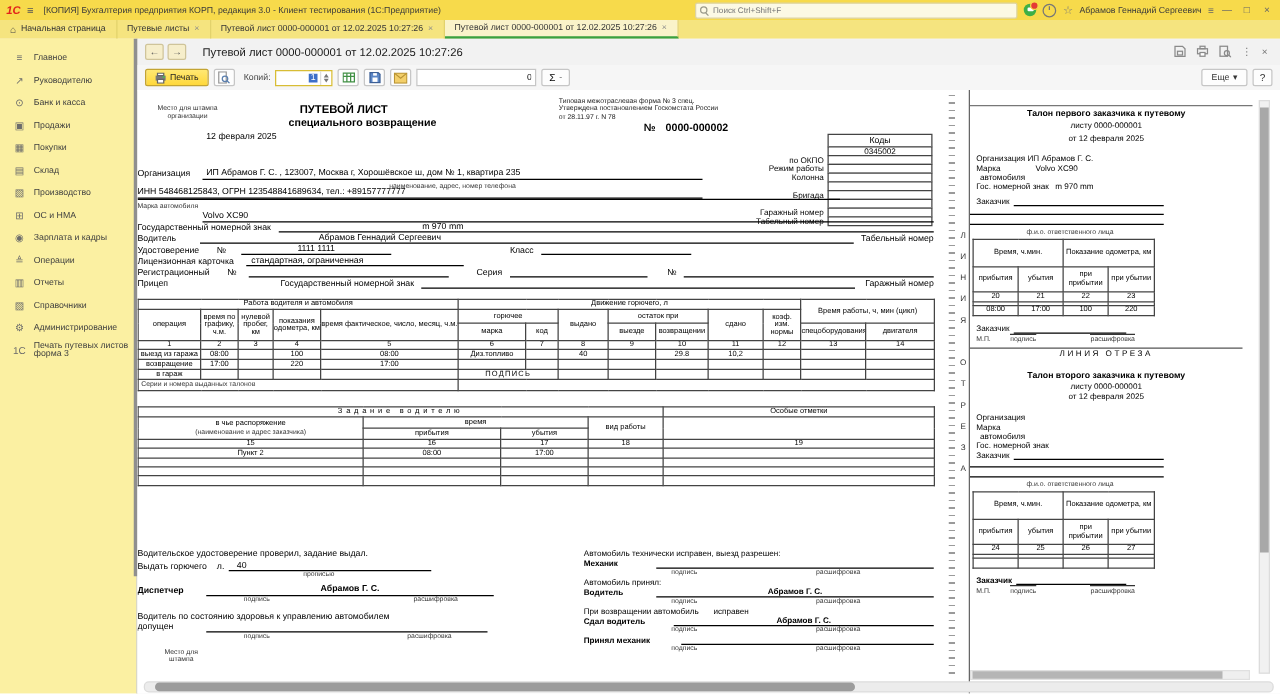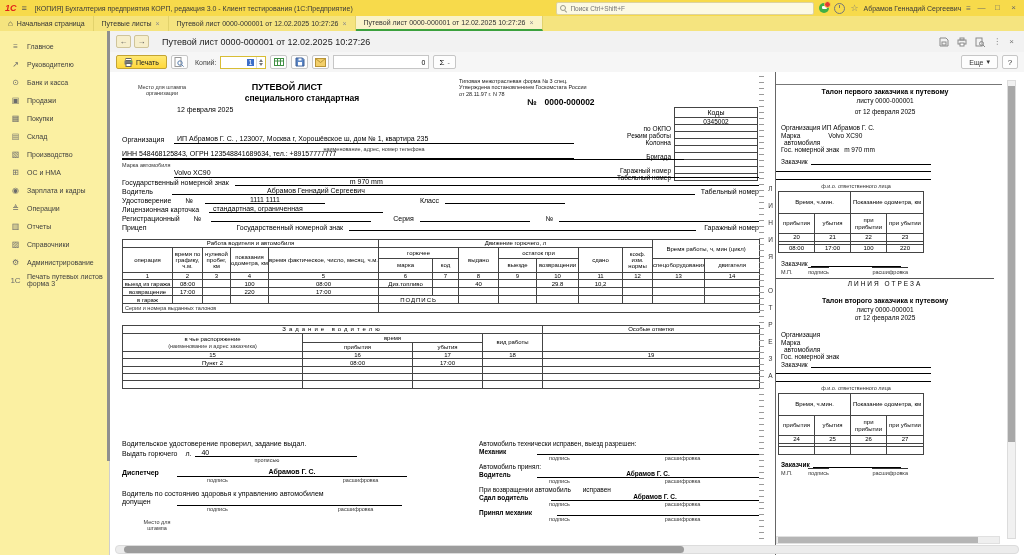--- a/index.html
+++ b/index.html
@@ -53,21 +53,21 @@
 .sparr{display:flex;flex-direction:column;gap:1px;border-left:1px solid #ddd;padding:1px 2px;height:100%;box-sizing:border-box;justify-content:center}
 .sparr i{width:0;height:0;border-left:2.5px solid transparent;border-right:2.5px solid transparent;display:block}
 .sparr .up{border-bottom:3px solid #777}
 .sparr .dn{border-top:3px solid #777}
 .numf{width:88px;height:12px;border:1px solid #c6c6c6;font-size:7px;text-align:right;padding:0 3px;font-family:inherit;background:#fff;box-sizing:content-box}
 .sumb{height:14px;border:1px solid #c6c6c6;background:#fdfdfd;border-radius:2px;font-size:8px;display:flex;align-items:center;gap:3px;padding:0 5px;font-family:inherit}
 .moreb{height:14px;border:1px solid #c6c6c6;background:#fdfdfd;border-radius:2px;font-size:7px;display:flex;align-items:center;gap:3px;padding:0 7px;font-family:inherit;color:#333}
 .helpb{width:16px;height:14px;border:1px solid #c6c6c6;background:#fdfdfd;border-radius:2px;font-size:8px;color:#333;padding:0;font-family:inherit}
 
 .doc{position:absolute;left:0;top:41px;right:0;bottom:0;background:#fff;overflow:hidden;color:#000}
-.fm{position:absolute;left:12px;top:6px;width:637px;height:460px;font-size:7px;line-height:7.5px}
+.fm{position:absolute;left:0;top:6px;width:637px;height:460px;font-size:7px;line-height:7.5px}
 .u{border-bottom:1px solid #000}
 .cap{font-size:5.5px;color:#333;line-height:6px}
 .c{text-align:center}
 .b{font-weight:bold}
 .fx{display:flex;align-items:flex-end}
 .crow{display:flex;height:8px;align-items:stretch;margin-top:-1px}
 .clab{width:124px;text-align:right;padding-right:3px;font-size:6.5px;align-self:flex-end}
 .cbox{width:84px;border:1px solid #444;box-sizing:border-box;background:#fff;font-size:6.5px;text-align:center}
 .chead{height:11px;font-size:7px;line-height:10px}
 table.wt{border-collapse:collapse;table-layout:fixed;width:637px;font-size:6px}
@@ -281,21 +281,21 @@
         <div class="a cap c" style="left:0;top:6px;width:80px">
           <div>Место для штампа</div>
             <div>организации</div>
         </div>
         <div class="a" style="left:337px;top:0;width:172px;font-size:5.5px;line-height:6.3px;color:#222">
           <div>Типовая межотраслевая форма № 3 спец.</div>
             <div>Утверждена постановлением Госкомстата России</div>
             <div>от  28.11.97 г. N 78</div>
         </div>
         <div class="a b c" style="left:50px;top:6px;width:230px;font-size:9px">ПУТЕВОЙ ЛИСТ</div>
-        <div class="a b c" style="left:60px;top:17px;width:240px;font-size:8.5px">специального стандартная</div>
+        <div class="a b c" style="left:60px;top:17px;width:240px;font-size:8.5px">специального возвращение</div>
         <div class="a b" style="left:405px;top:21px;font-size:8.5px">
           <span>№</span><span style="margin-left:8px">0000-000002</span>
         </div>
         <div class="a" style="left:55px;top:28px">12 февраля 2025</div>
 
         <div class="a" style="left:425px;top:29px;width:212px">
           <div class="crow" style="margin-top:0;height:11px">
               <span class="clab"></span>
               <span class="cbox chead">Коды</span>
             </div>

